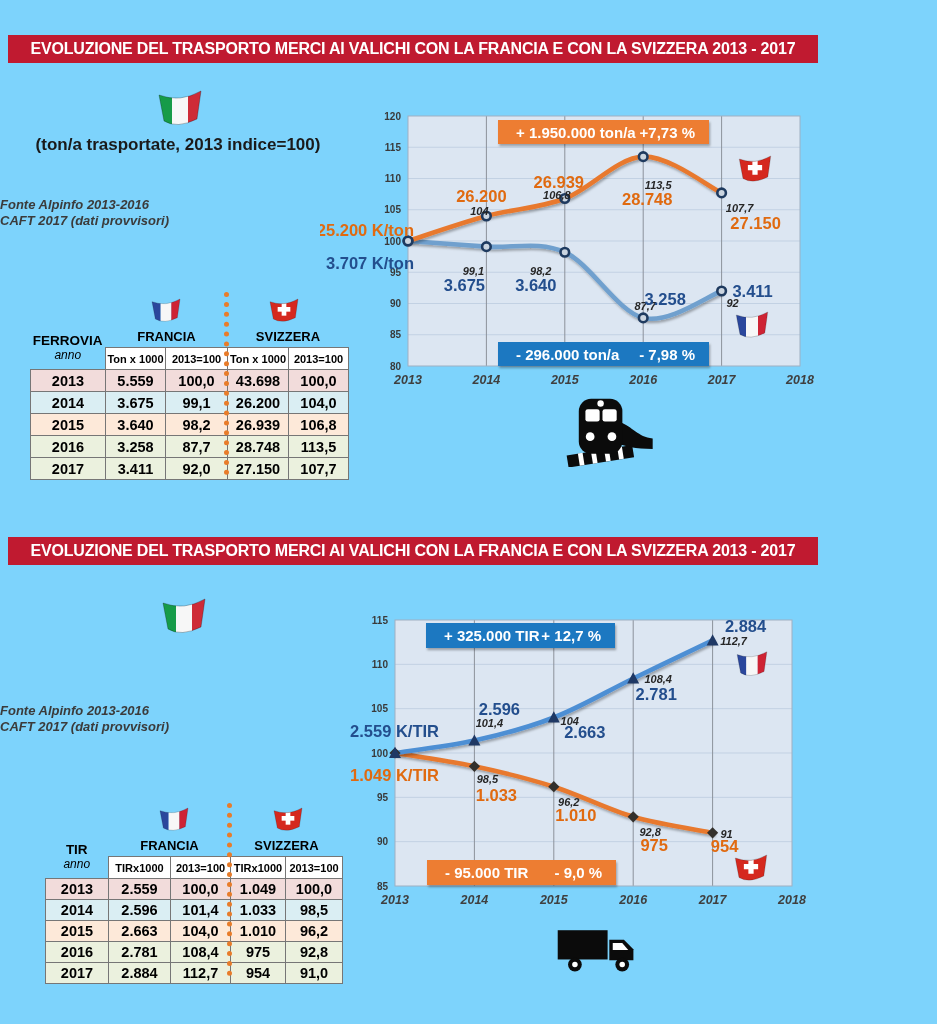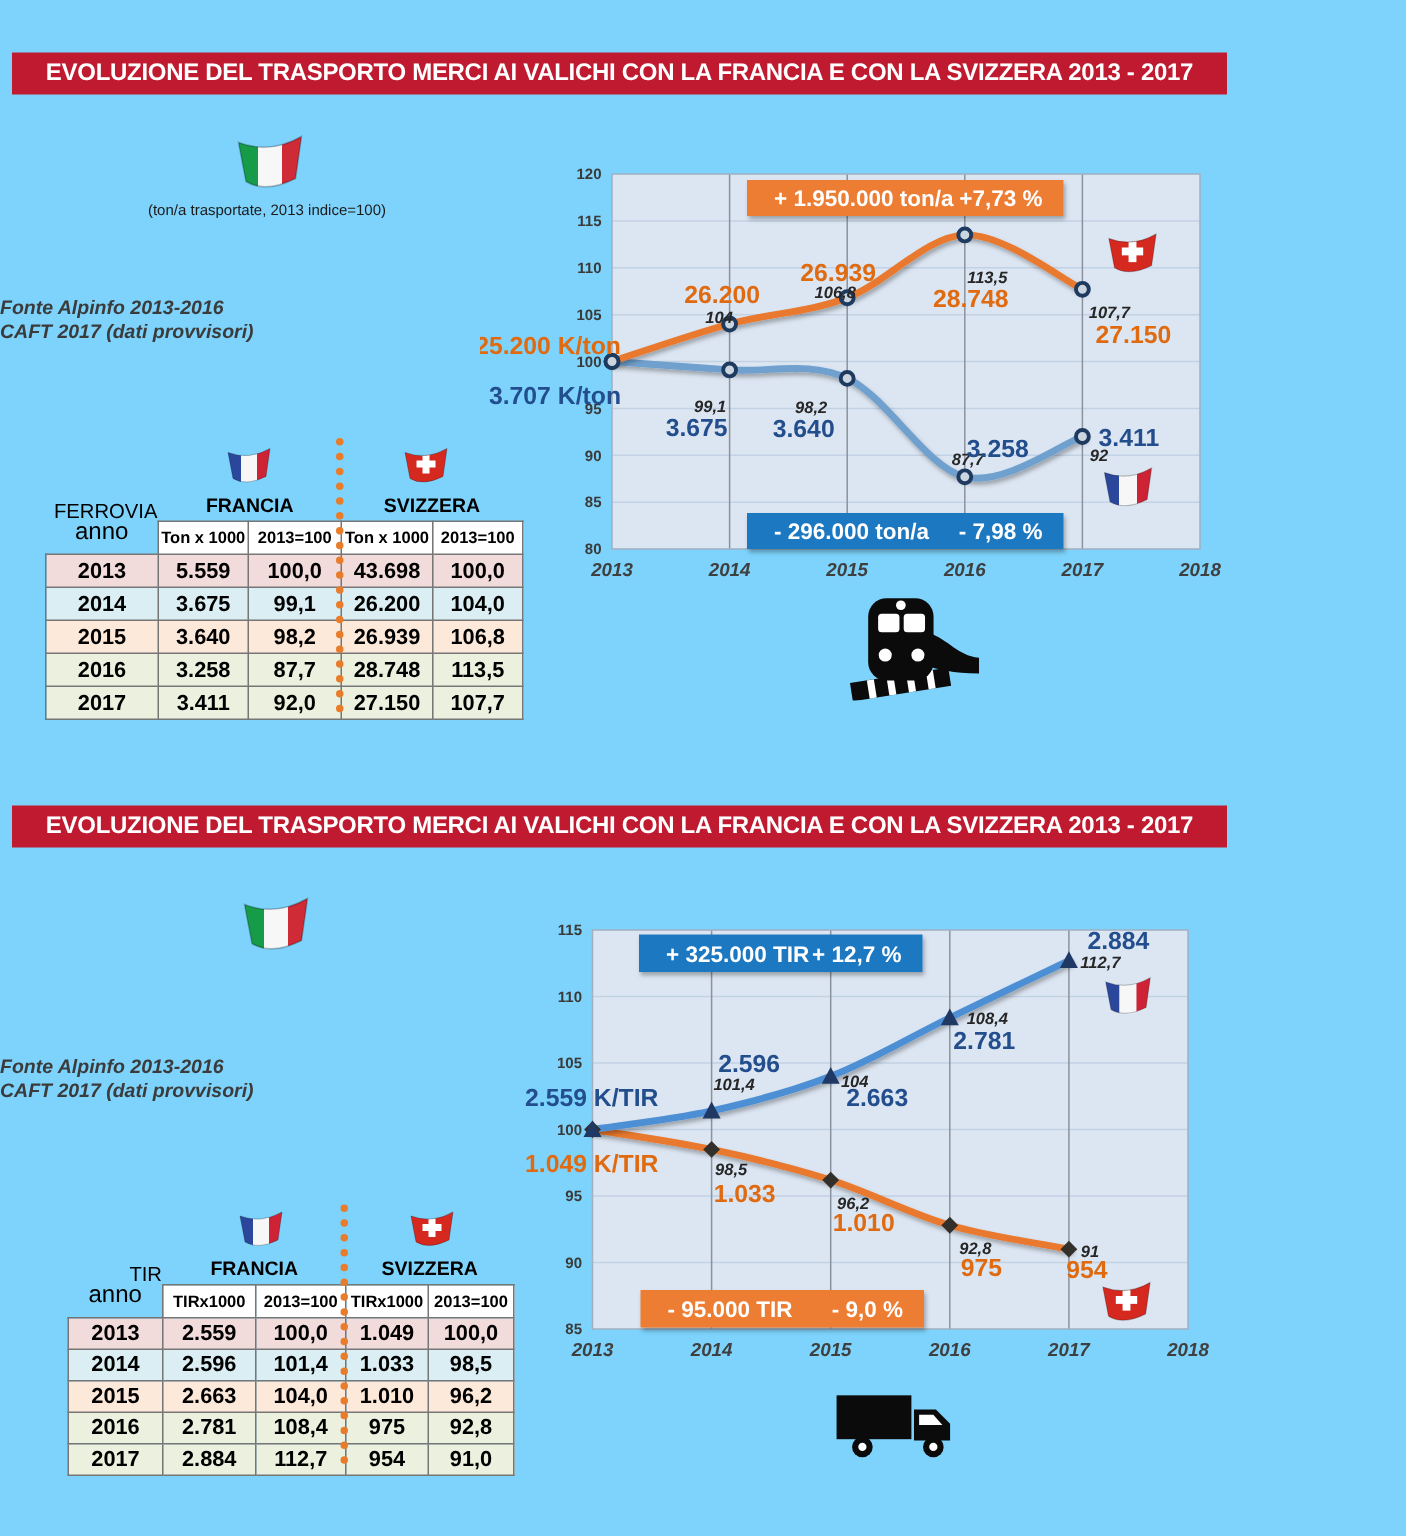--- a/index.html
+++ b/index.html
@@ -5,21 +5,21 @@
   html,body{margin:0;padding:0;background:#fff;}
   .page{position:relative;width:937px;height:1024px;background:#7dd3fc;overflow:hidden;
         font-family:"Liberation Sans",sans-serif;color:#111;}
   .banner{position:absolute;left:8px;width:810px;height:28px;background:#C01A30;color:#fff;
           font-weight:bold;font-size:16px;display:flex;align-items:center;justify-content:center;
           letter-spacing:-0.2px;white-space:nowrap;}
   #banner-0{top:35px;} #banner-1{top:537px;}
 
   .titleblock{position:absolute;left:0;width:356px;text-align:center;}
   .sec-title{font-size:17px;font-weight:bold;letter-spacing:-0.3px;color:#1a1a1a;}
-  .sec-subtitle{font-size:10px;font-weight:normal;margin-top:1px;color:#1a1a1a;}
+  .sec-subtitle{font-size:17px;font-weight:bold;margin-top:1px;color:#1a1a1a;}
   #titleblock-0{top:134px;} #titleblock-1{top:641px;}
   .sourceblock{position:absolute;left:0;width:356px;text-align:left;font-style:italic;
                font-size:13px;font-weight:600;color:#3b3b3b;line-height:15.5px;}
   #source-0{top:197px;} #source-1{top:703px;}
 
   .flag{position:absolute;}
   .flag svg{width:100%;height:100%;display:block;}
   #itflag-0{left:156px;top:88px;width:48px;height:42px;}
   #itflag-1{left:160px;top:597px;width:48px;height:40px;}
   #frflag-t0{left:150px;top:297px;width:32px;height:28px;}
@@ -28,22 +28,22 @@
   #chflag-t1{left:272px;top:806px;width:32px;height:28px;}
   #chflag-c0{left:737px;top:154px;width:36px;height:31px;}
   #frflag-c0{left:734px;top:310px;width:36px;height:31px;}
   #frflag-c1{left:735px;top:650px;width:34px;height:29px;}
   #chflag-c1{left:733px;top:853px;width:36px;height:31px;}
 
   .data-table{position:absolute;border-collapse:collapse;table-layout:fixed;}
   .data-table td{padding:0;text-align:center;font-weight:bold;color:#000;border:1px solid #767676;}
   .data-table .group-row td{border:none;background:transparent;height:22px;font-size:13px;}
   .data-table .corner{border:none;vertical-align:middle;}
-  .corner-title{font-size:13.5px;font-weight:normal;line-height:15px;text-align:right;}
-  .corner-sub{font-size:16px;font-weight:normal;line-height:14px;}
+  .corner-title{font-size:13.5px;font-weight:bold;line-height:15px;}
+  .corner-sub{font-size:12px;font-weight:normal;line-height:14px;font-style:italic;}
   .data-table .sub{font-size:11px;height:21px;background:#fff;}
   .data-table tbody td{height:21px;font-size:14.5px;}
   #table-0{left:30px;top:325px;}
   #table-1{left:45px;top:834px;}
   #table-1 tbody td{height:20px;}
   .rc0 td{background:#F2DCDB;} .rc1 td{background:#DAEEF3;} .rc2 td{background:#FDE9D9;}
   .rc3 td{background:#EBF1DE;} .rc4 td{background:#EBF1DE;}
 
   .dot-sep{position:absolute;width:0;border-left:5px dotted #E87C2A;}
   #dots-0{left:224px;top:292px;height:183px;}

